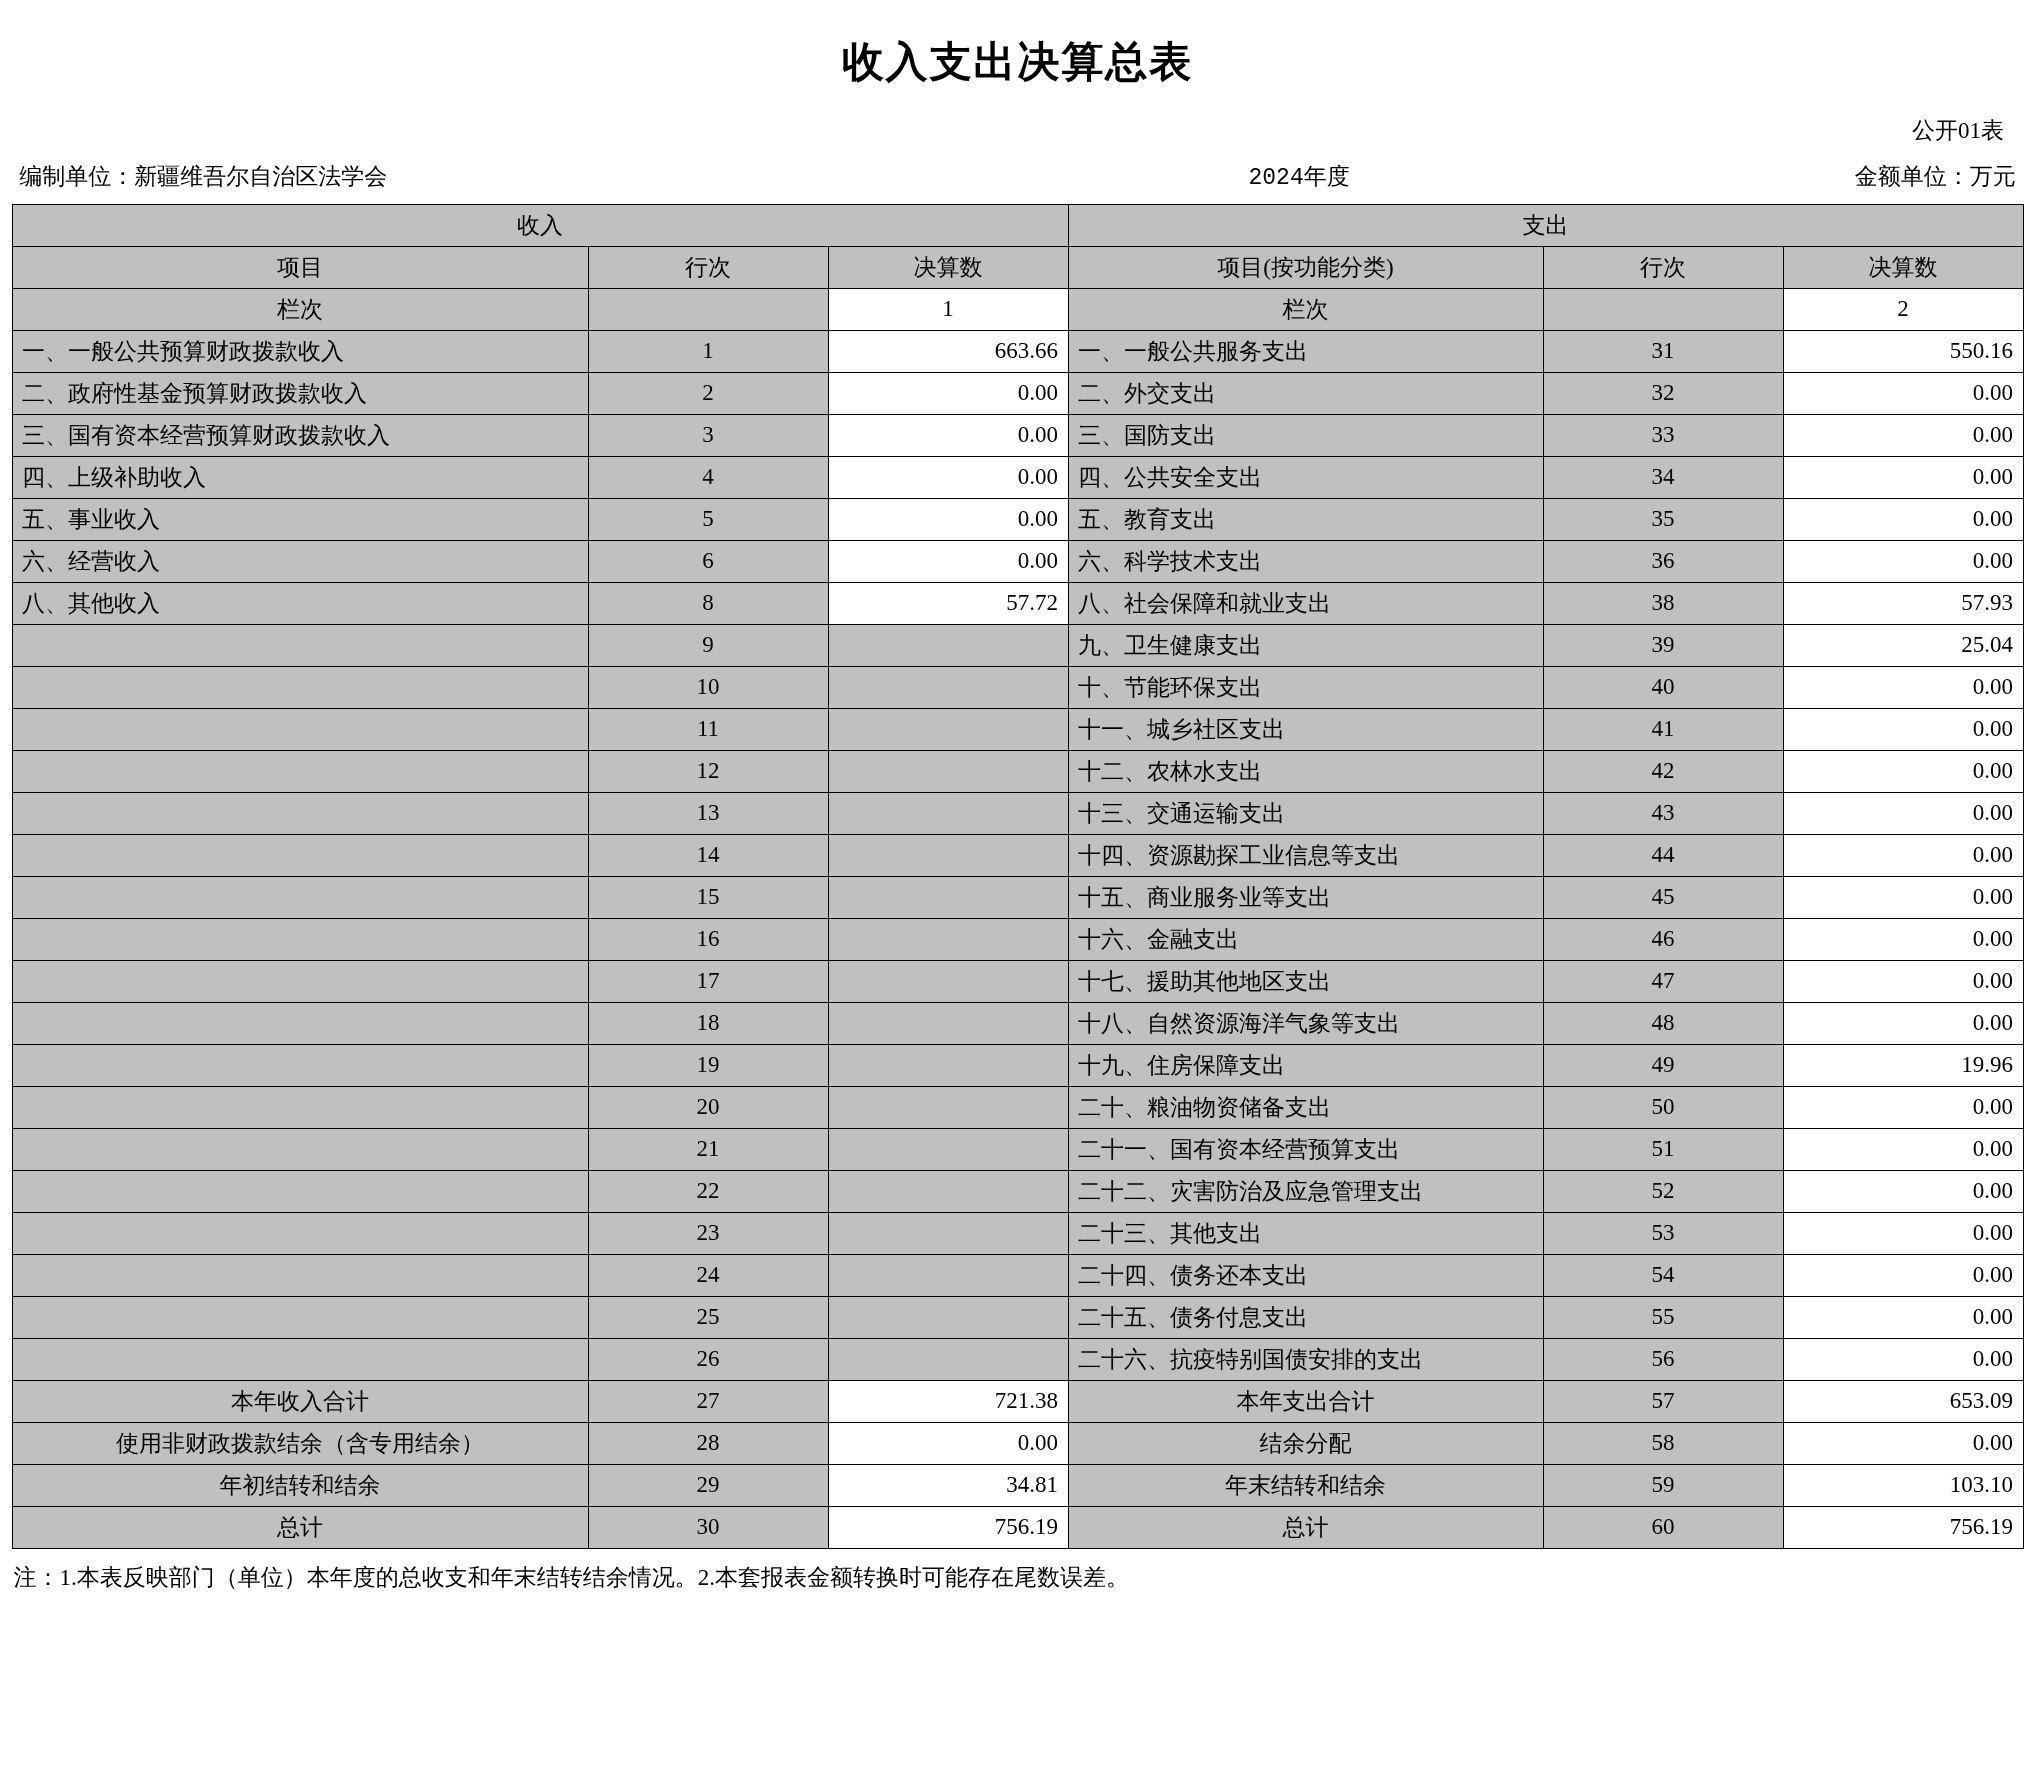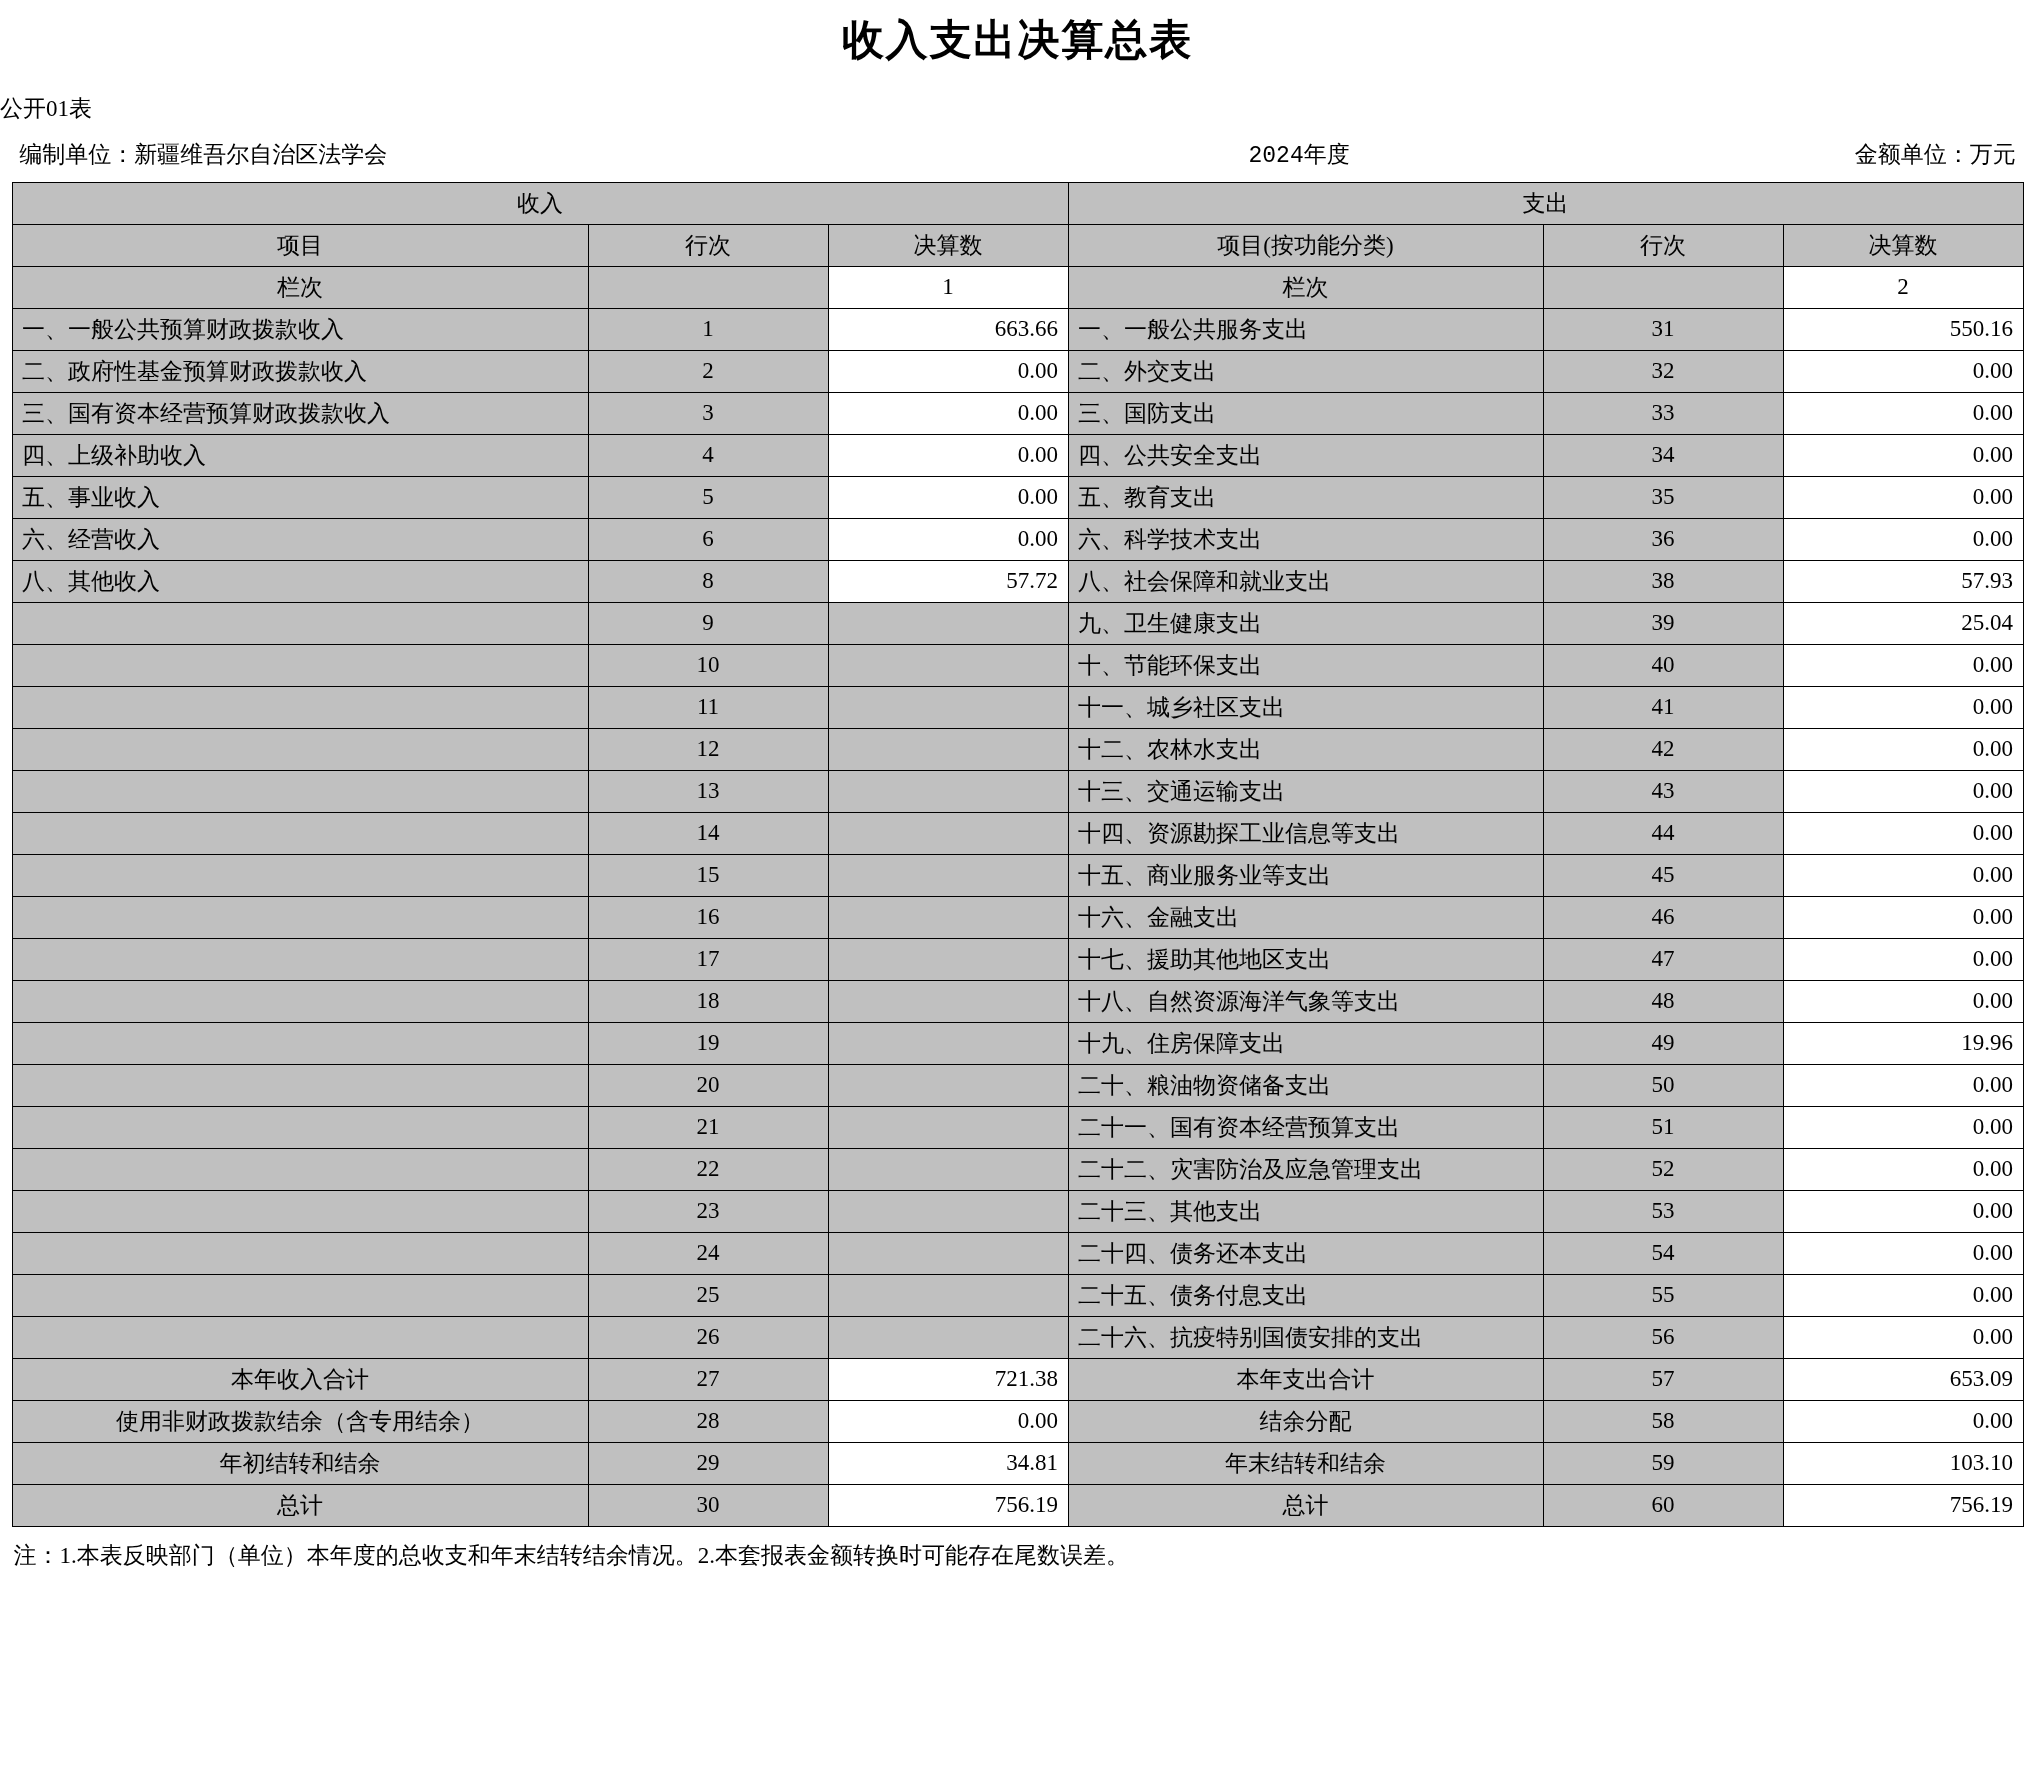--- a/index.html
+++ b/index.html
@@ -15,25 +15,26 @@
   .page {
     width: 2035px;
     box-sizing: border-box;
     padding: 0;
   }
   .title {
     text-align: center;
     font-size: 42px;
     font-weight: bold;
     letter-spacing: 1.9px;
-    padding-top: 12px;
+    padding-top: 34px;
     padding-bottom: 25px;
     font-family: "Liberation Serif", "DejaVu Serif", serif;
   }
   .sheet-no {
+    text-align: right;
     font-size: 23px;
     padding-right: 31px;
     padding-bottom: 9.6px;
   }
   table.meta {
     width: 2012px;
     margin: 0 11.5px;
     border-collapse: collapse;
     table-layout: fixed;
     font-size: 23px;

